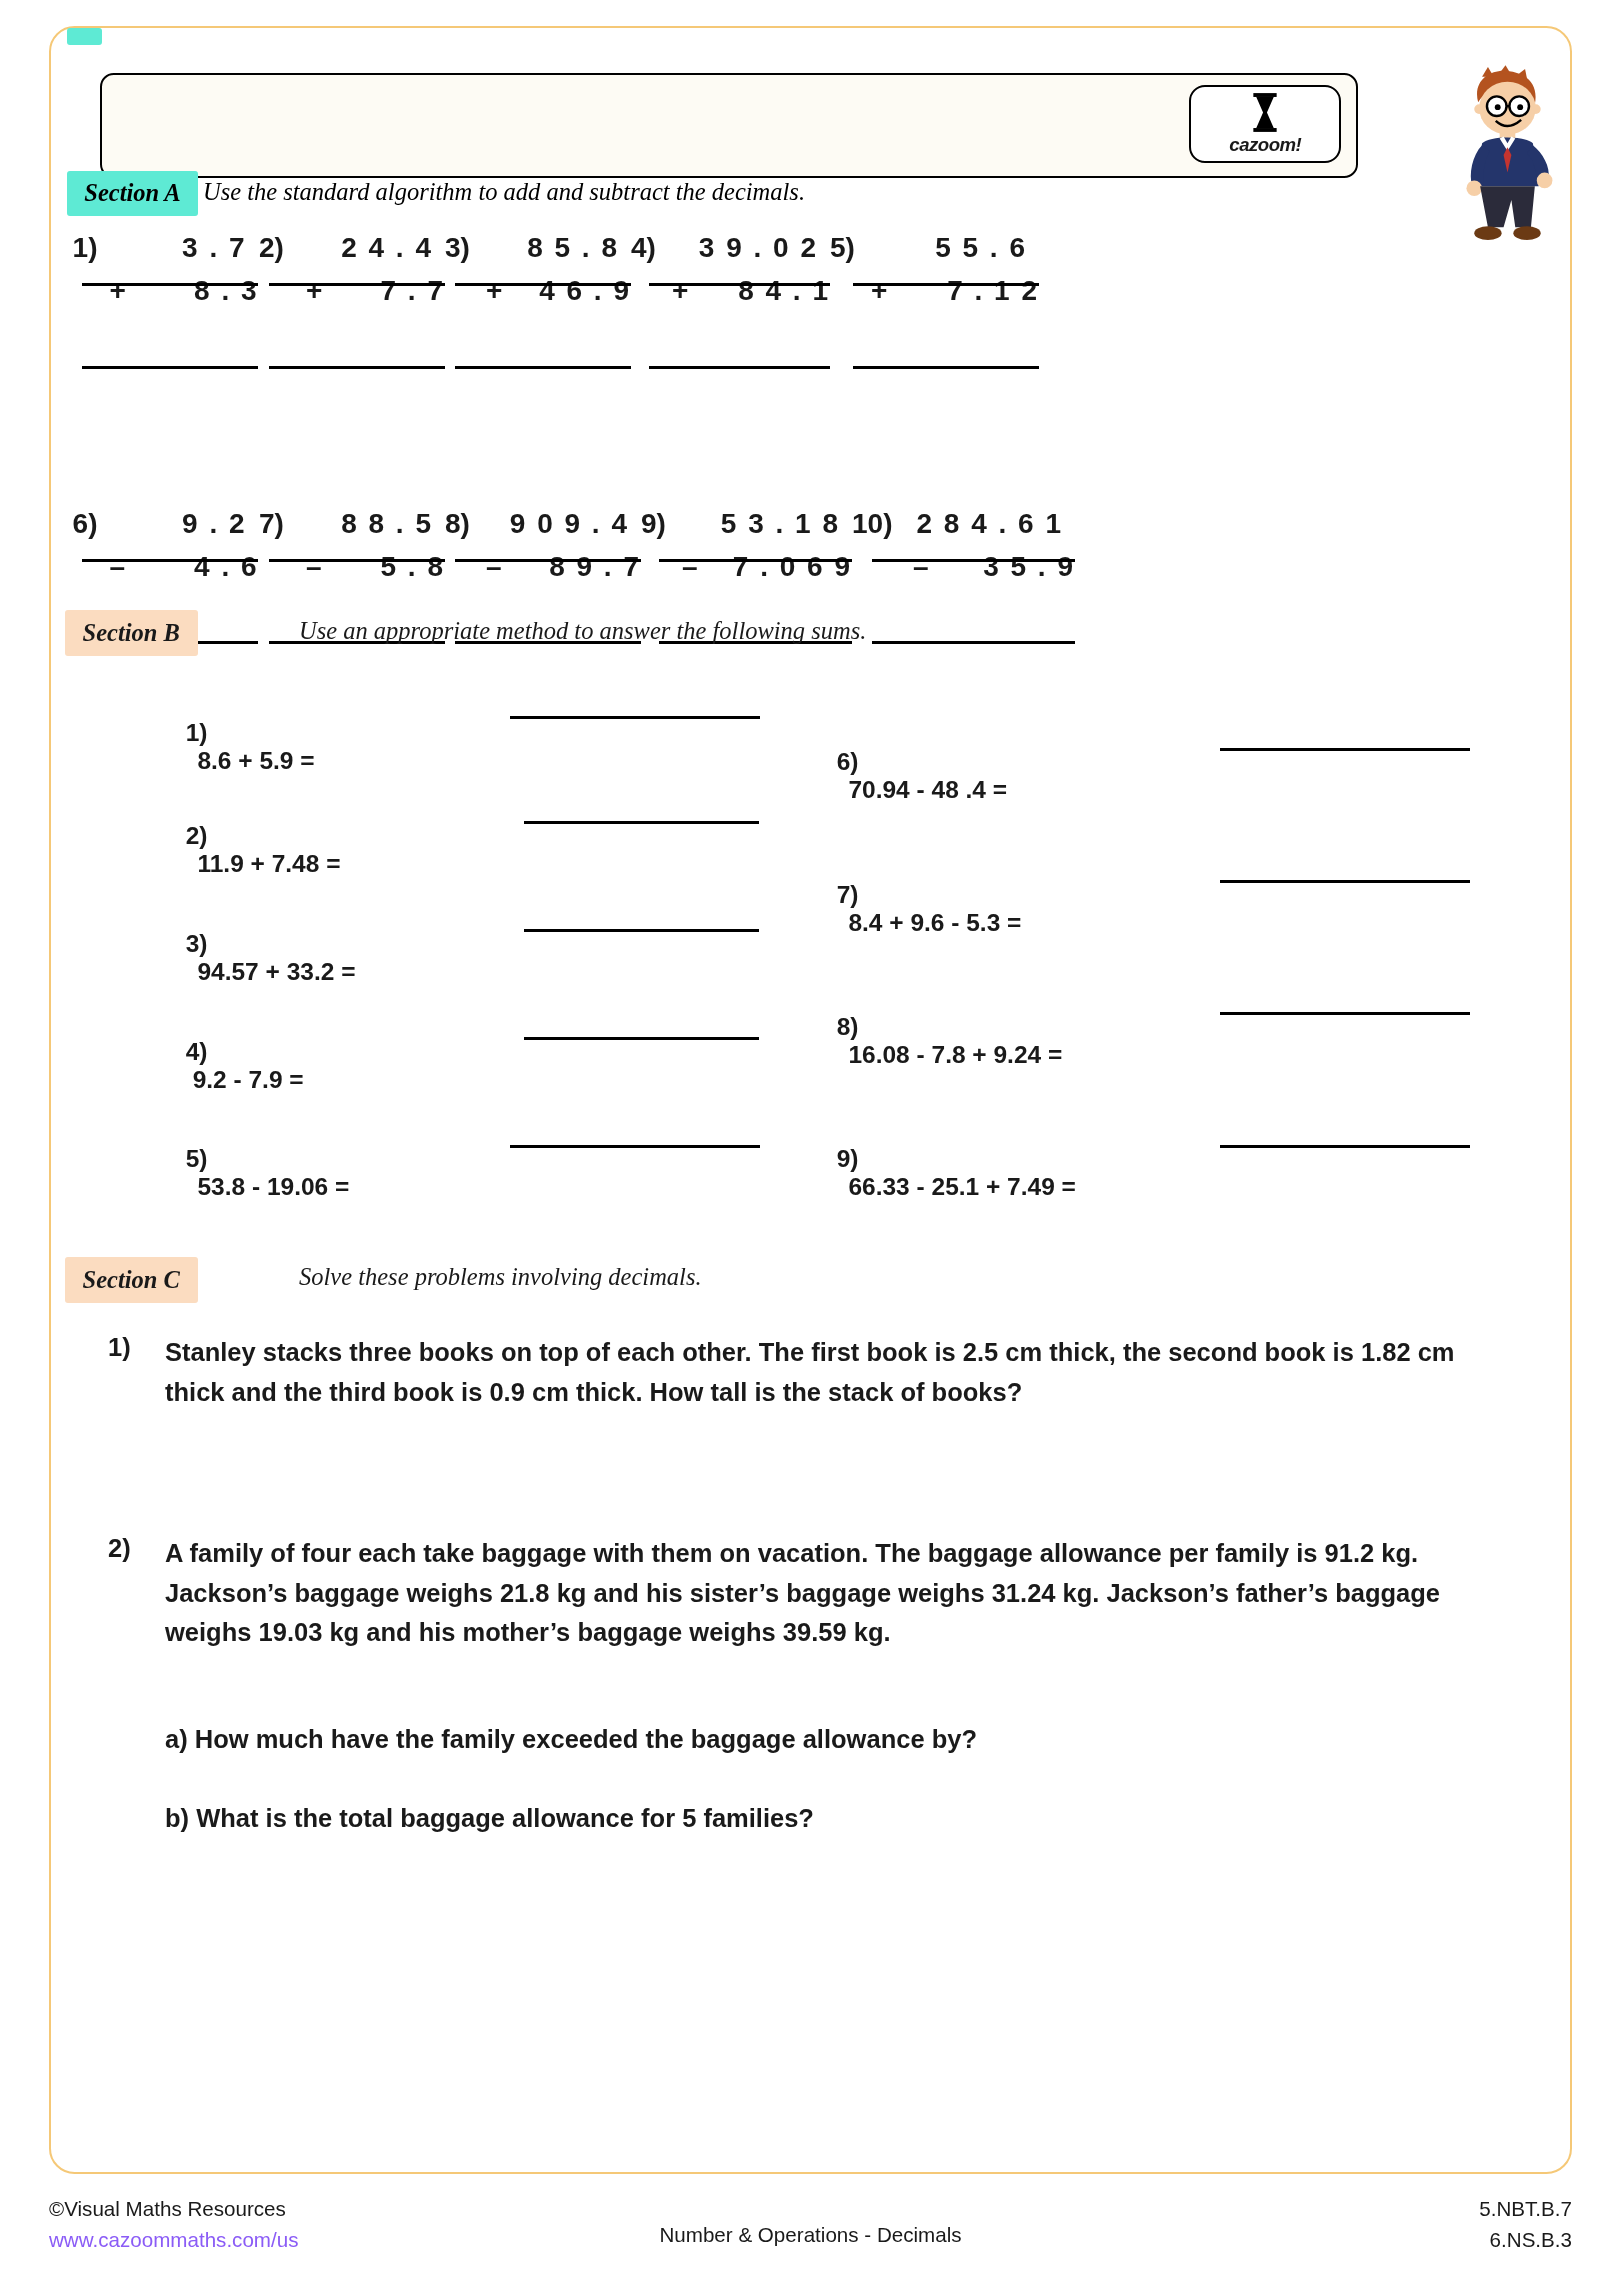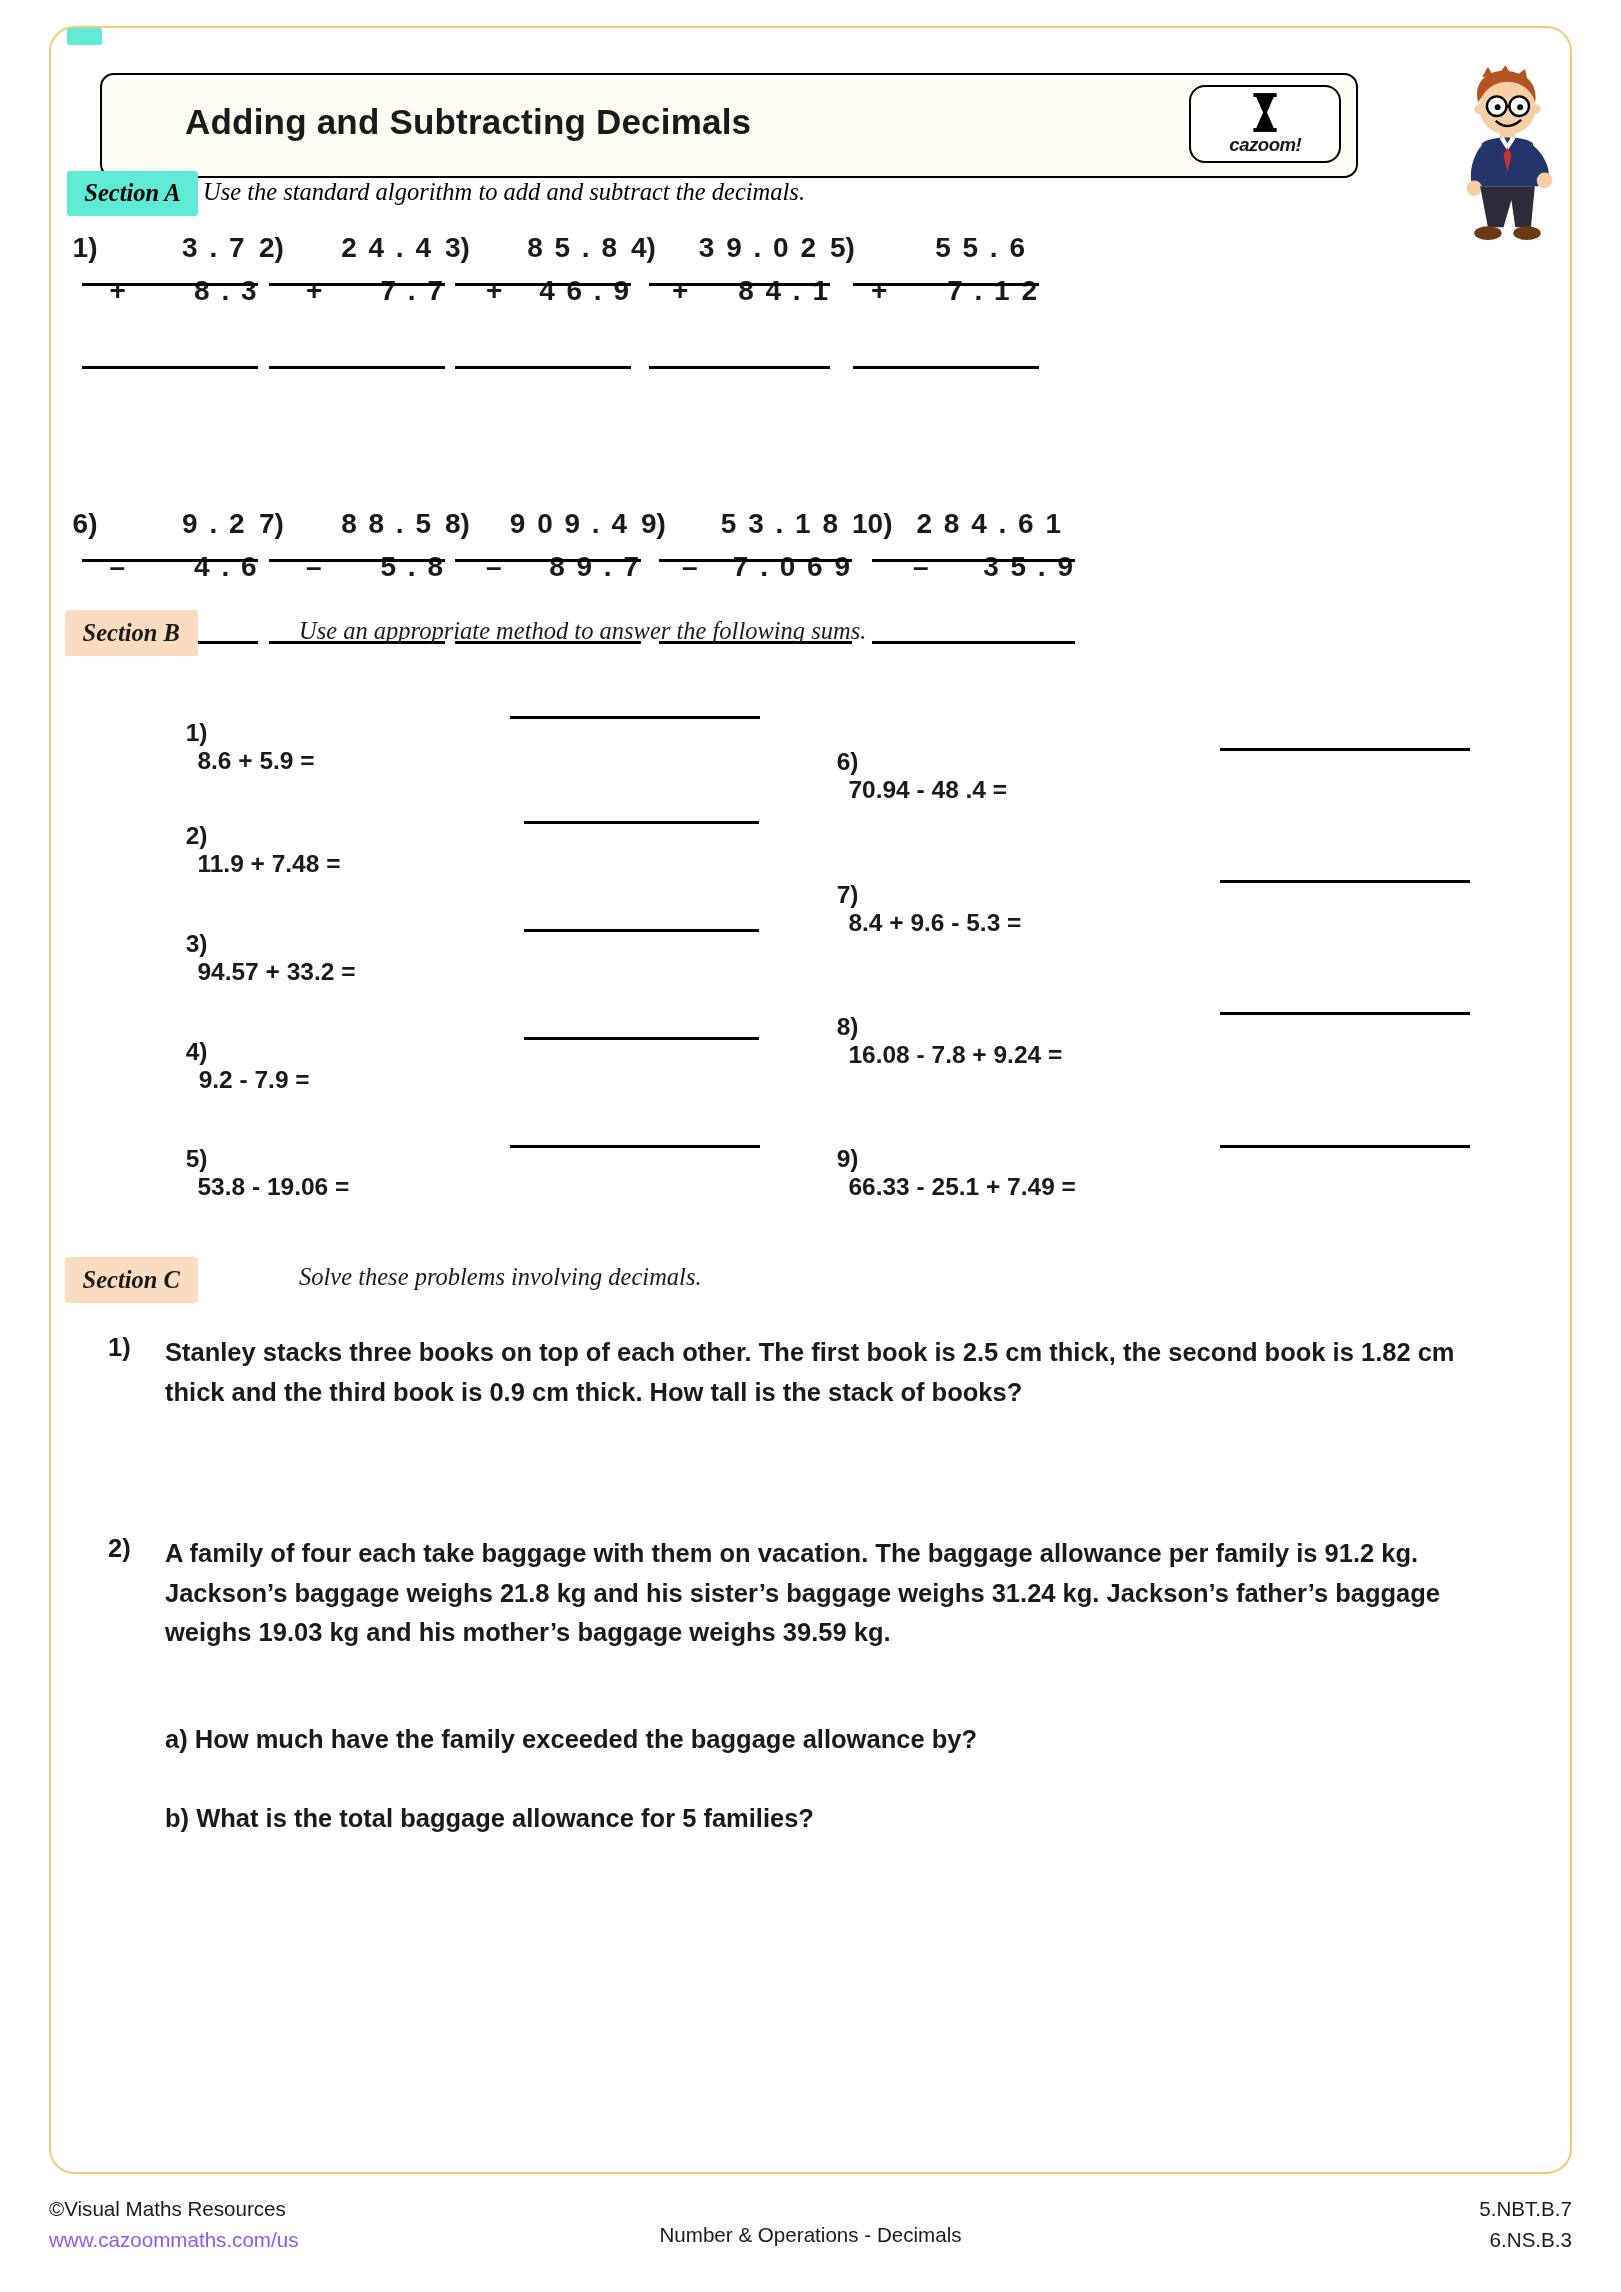--- a/index.html
+++ b/index.html
@@ -197,21 +197,20 @@
     font-size: 20.6px;
     line-height: 1.5;
   }
 </style>
 </head>
 <body>
 
 <div class="page">
 
   <div class="title-box">
-    <div class="title-text">Adding and Subtracting Decimals</div>
     <div class="logo-box">
       <div class="logo-glyph">
         <svg width="33" height="43" viewBox="0 0 34 44" aria-hidden="true">
           <rect x="5" y="2" width="24" height="4" fill="#000"></rect>
           <rect x="5" y="38" width="24" height="4" fill="#000"></rect>
           <path d="M8 6 L26 6 L19 22 L26 38 L8 38 L15 22 Z" fill="#000"></path>
         </svg>
       </div>
       <div class="logo-word">cazoom!</div>
     </div>
@@ -370,21 +369,21 @@
 <div class="answer-line" style="left:524px; top:821px; width:235px;"></div>
 
 <div class="bq" style="left:172px; top:902px;">
   <span>3)</span>
   <span style="margin-left:11.8px;">94.57 + 33.2 =</span>
 </div>
 <div class="answer-line" style="left:524px; top:929px; width:235px;"></div>
 
 <div class="bq" style="left:172px; top:1010px;">
   <span>4)</span>
-  <span style="margin-left:13px;">9.2 - 7.9 =</span>
+  <span style="margin-left:7px;">9.2 - 7.9 =</span>
 </div>
 <div class="answer-line" style="left:524px; top:1037px; width:235px;"></div>
 
 <div class="bq" style="left:172px; top:1117px;">
   <span>5)</span>
   <span style="margin-left:11.8px;">53.8 - 19.06 =</span>
 </div>
 <div class="answer-line" style="left:510px; top:1145px; width:250px;"></div>
 
 <div class="bq" style="left:823px; top:720px;">

